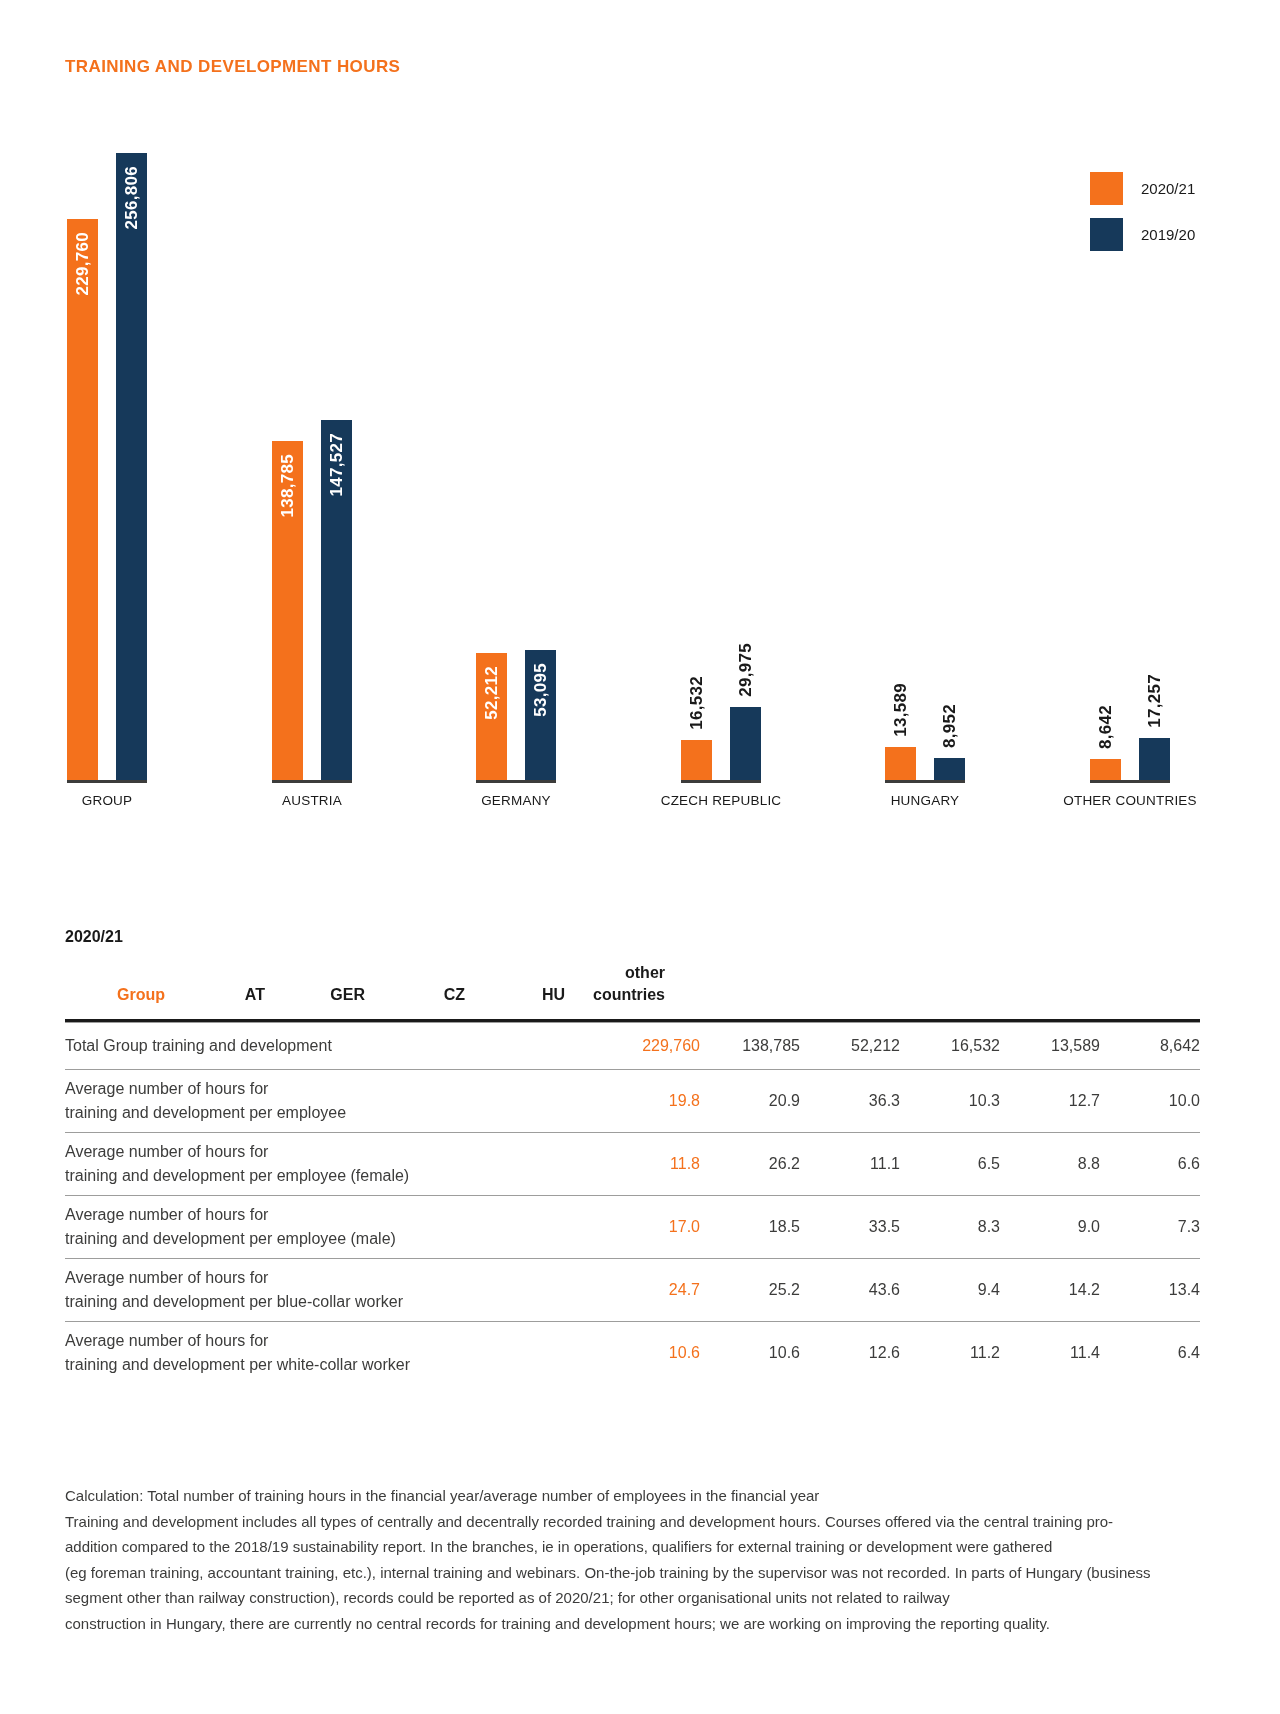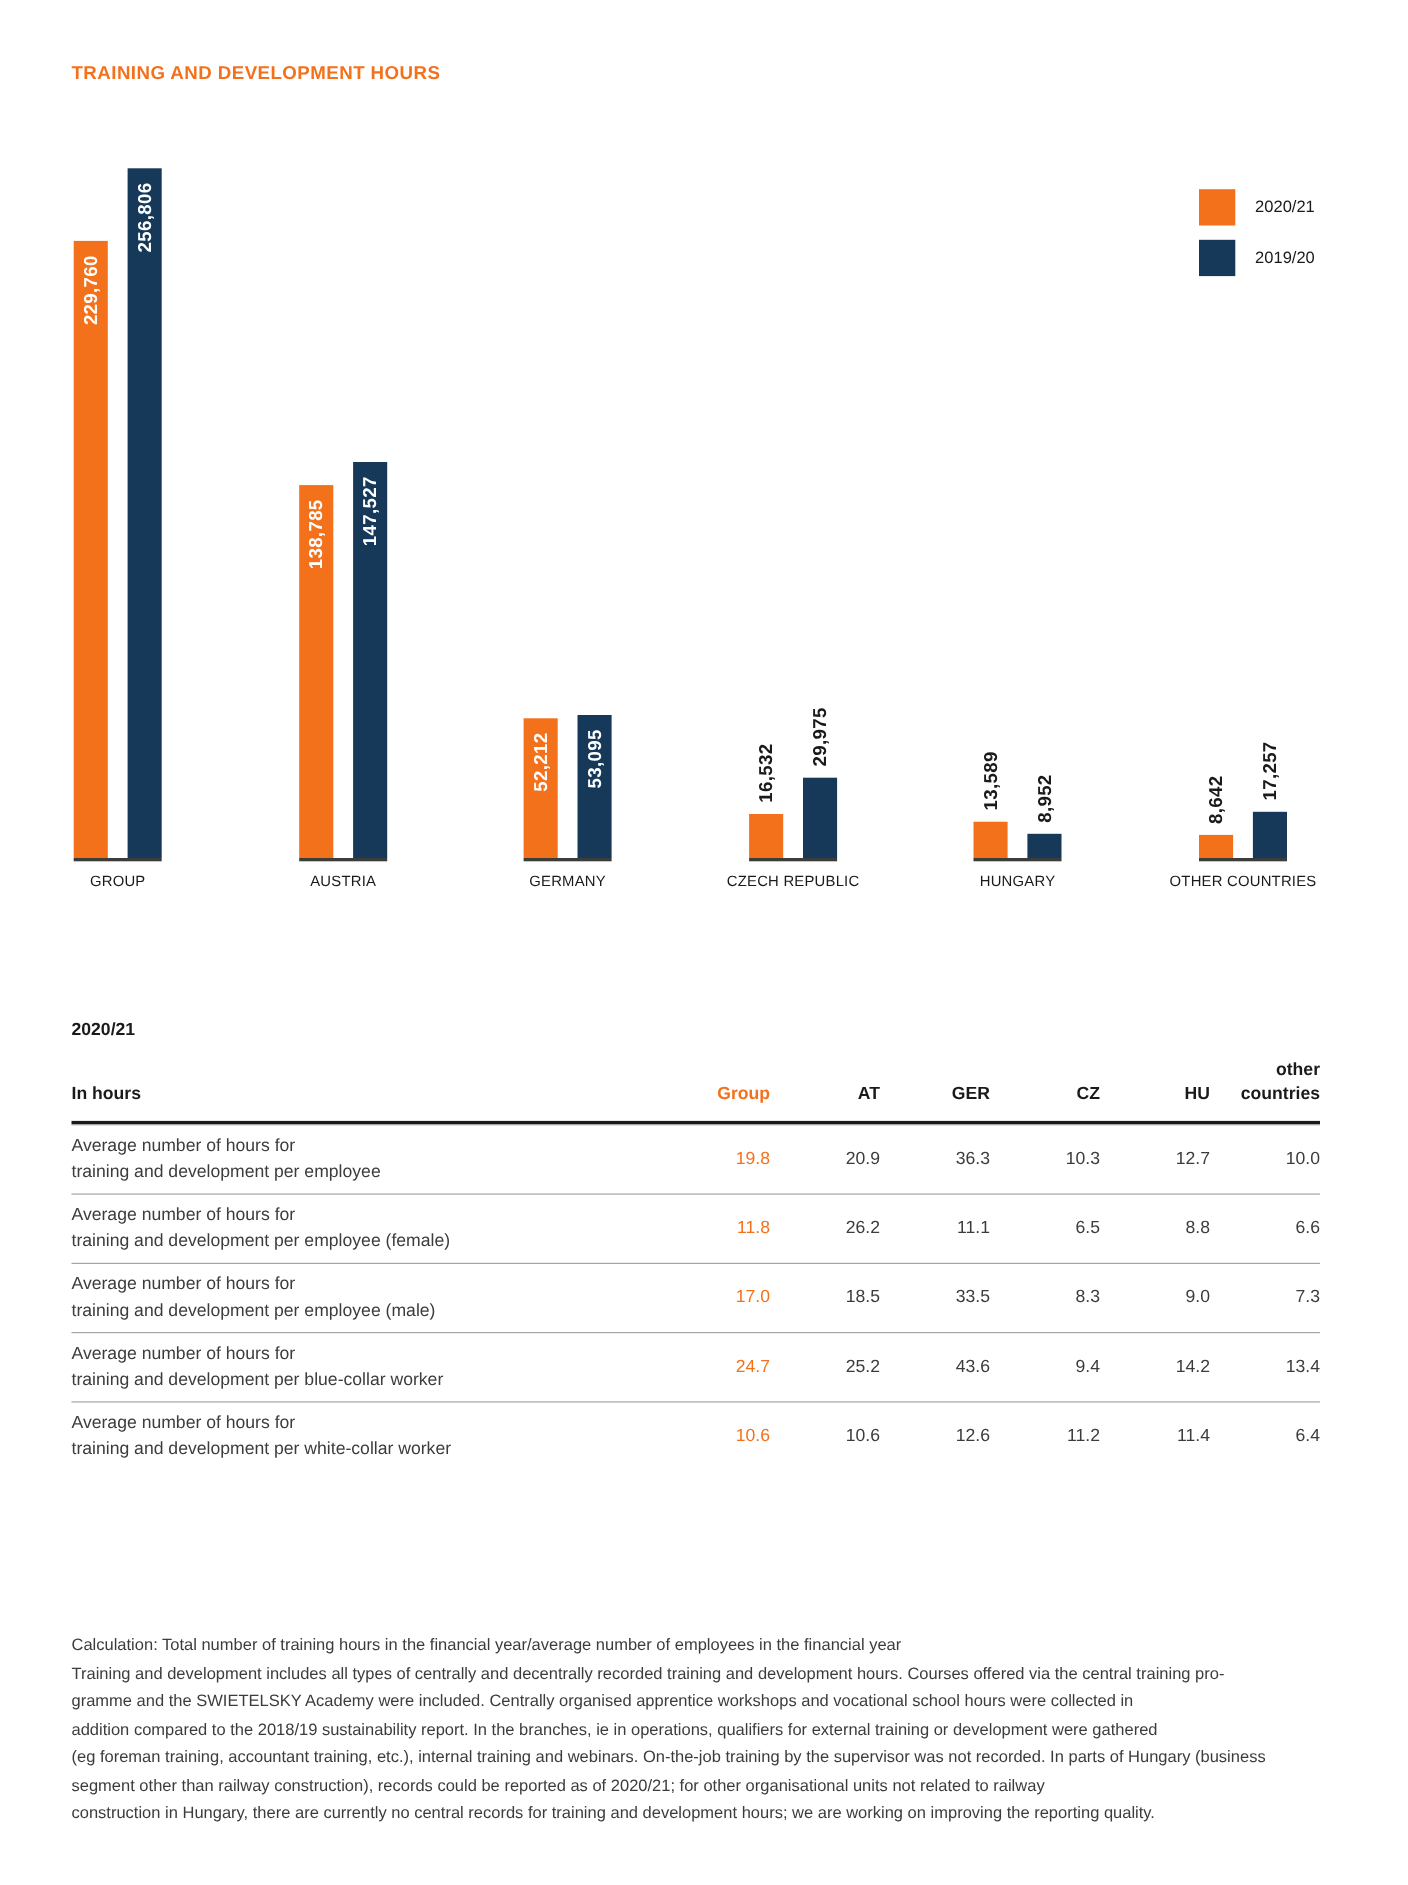--- a/index.html
+++ b/index.html
@@ -184,30 +184,40 @@
           <span class="legend-swatch" style="background: rgb(22, 57, 90);"></span>
           <span class="legend-label">2019/20</span>
         </div>
       </div>
   </div>
 
   <div class="table-section">
     <div class="section-title">2020/21</div>
     <div class="dtable" id="dtable">
         <div class="trow thead">
-          <div class="cell-label">In hours</div>
           <div class="cell-num accent"><span class="col-bottom">Group</span></div>
           <div class="cell-num"><span class="col-bottom">AT</span></div>
           <div class="cell-num"><span class="col-bottom">GER</span></div>
           <div class="cell-num"><span class="col-bottom">CZ</span></div>
           <div class="cell-num"><span class="col-bottom">HU</span></div>
           <div class="cell-num"><span class="col-top">other</span><span class="col-bottom">countries</span></div>
         </div>
         <div class="trow body-row">
           <div class="cell-label">
+            <div>Total Group training and development</div>
+          </div>
+          <div class="cell-num accent">229,760</div>
+          <div class="cell-num">138,785</div>
+          <div class="cell-num">52,212</div>
+          <div class="cell-num">16,532</div>
+          <div class="cell-num">13,589</div>
+          <div class="cell-num">8,642</div>
+        </div>
+        <div class="trow body-row">
+          <div class="cell-label">
             <div>Average number of hours for</div>
             <div>training and development per employee</div>
           </div>
           <div class="cell-num accent">19.8</div>
           <div class="cell-num">20.9</div>
           <div class="cell-num">36.3</div>
           <div class="cell-num">10.3</div>
           <div class="cell-num">12.7</div>
           <div class="cell-num">10.0</div>
         </div>
@@ -258,20 +268,19 @@
           <div class="cell-num">11.2</div>
           <div class="cell-num">11.4</div>
           <div class="cell-num">6.4</div>
         </div>
       </div>
   </div>
 
   <div class="footnote" id="footnote">
       <div class="footnote-line">Calculation: Total number of training hours in the financial year/average number of employees in the financial year</div>
       <div class="footnote-line">Training and development includes all types of centrally and decentrally recorded training and development hours. Courses offered via the central training pro-</div>
-      <div class="footnote-line">gramme and the SWIETELSKY Academy were included. Centrally organised apprentice workshops and vocational school hours were collected in</div>
       <div class="footnote-line">addition compared to the 2018/19 sustainability report. In the branches, ie in operations, qualifiers for external training or development were gathered</div>
       <div class="footnote-line">(eg foreman training, accountant training, etc.), internal training and webinars. On-the-job training by the supervisor was not recorded. In parts of Hungary (business</div>
       <div class="footnote-line">segment other than railway construction), records could be reported as of 2020/21; for other organisational units not related to railway</div>
       <div class="footnote-line">construction in Hungary, there are currently no central records for training and development hours; we are working on improving the reporting quality.</div>
     </div>
 
 </div>
 
 </body></html>

